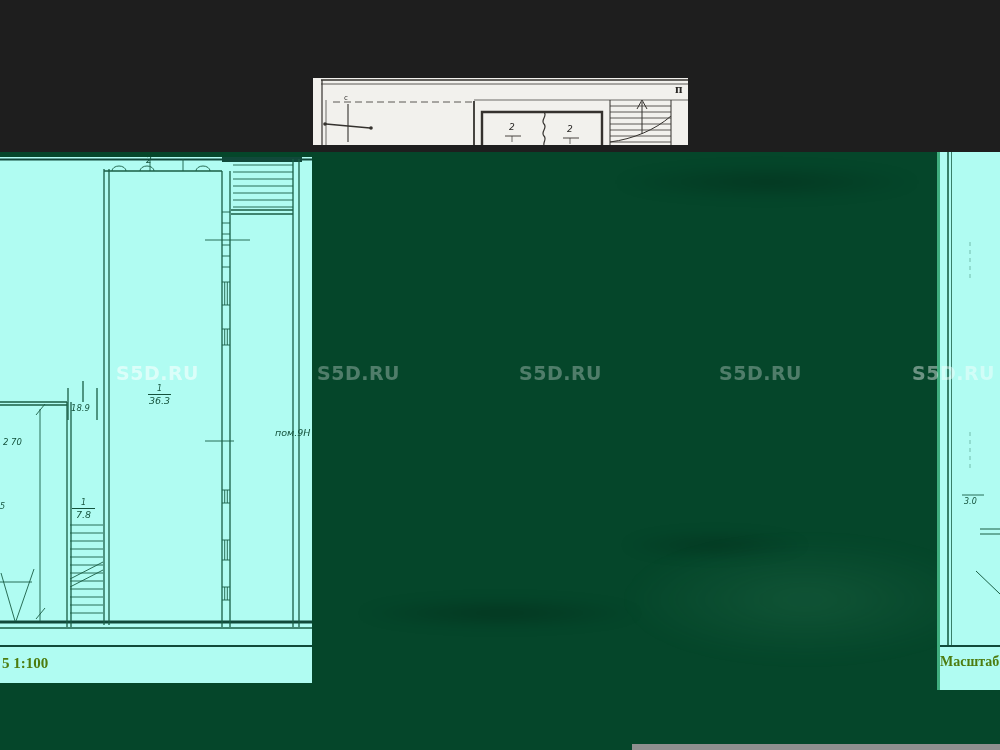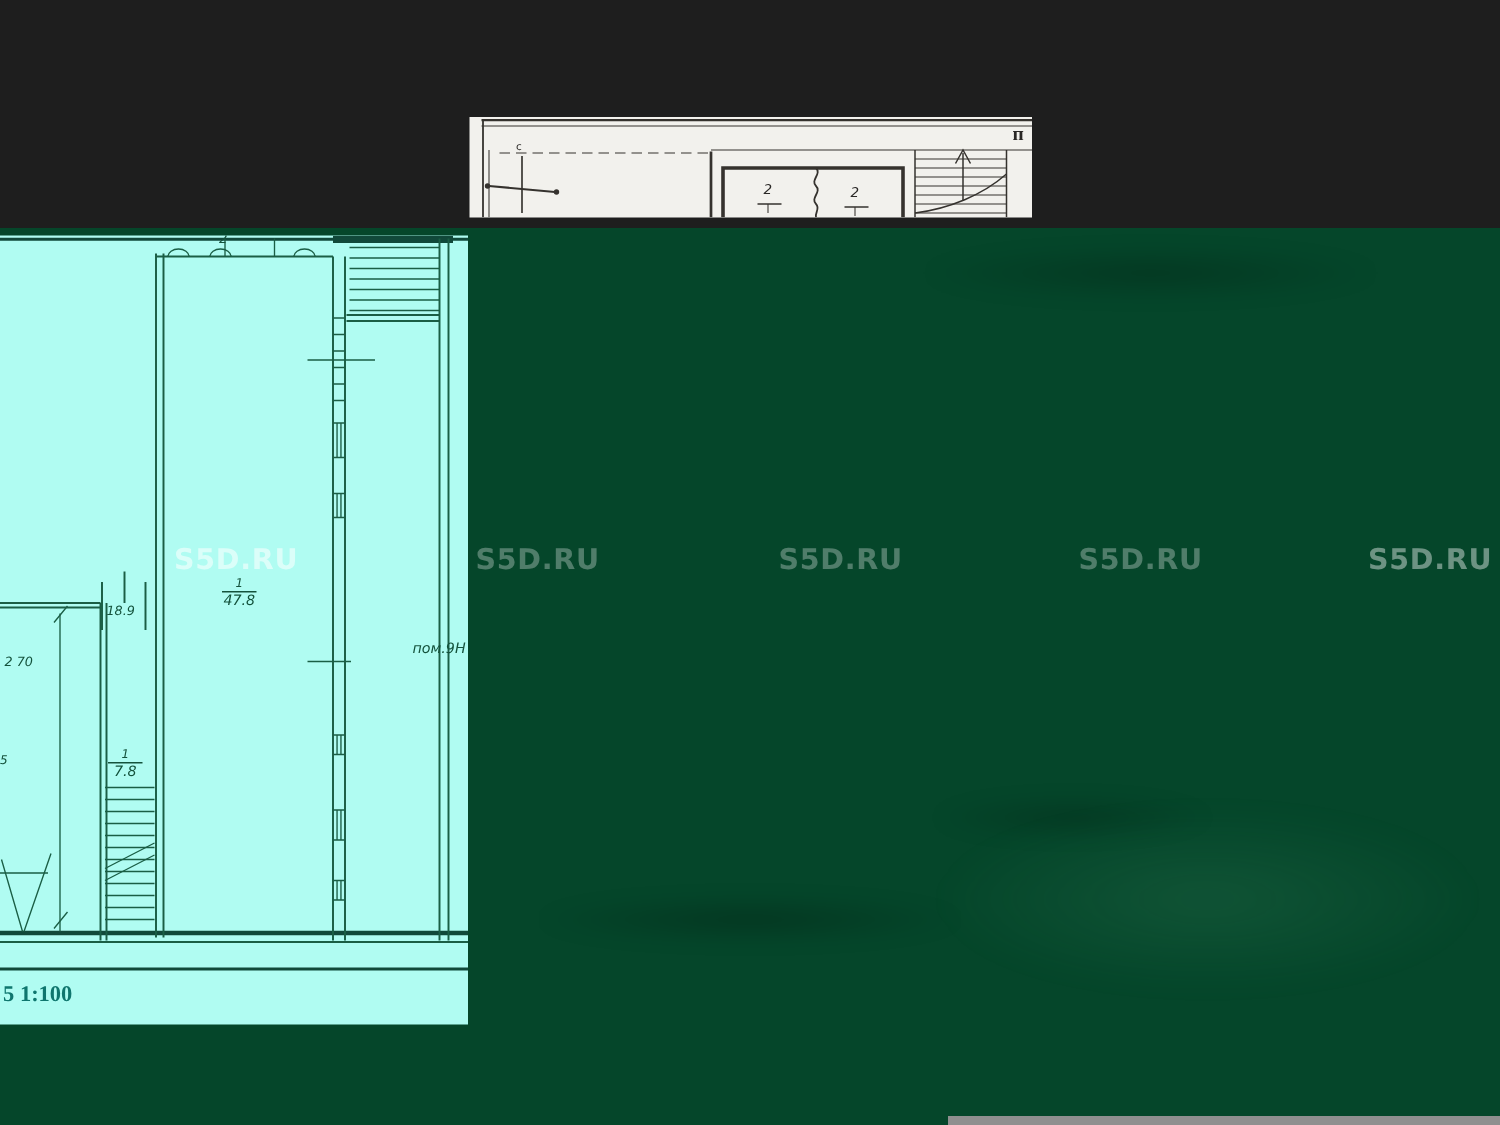--- a/index.html
+++ b/index.html
@@ -20,21 +20,21 @@
   #plan-right{left:940px;top:152px;width:60px;height:538px;border-left:3px solid #3fae7e;box-sizing:content-box;margin-left:-3px;}
   #paper-top{position:absolute;left:313px;top:78px;width:375px;height:67px;background:#f2f1ed;z-index:2;overflow:hidden;}
 
   .plan svg,#paper-top svg{position:absolute;left:0;top:0;}
 
   
   .lbl{position:absolute;color:#14523c;font-style:italic;white-space:nowrap;line-height:1.1;}
   .frac{position:absolute;display:flex;flex-direction:column;align-items:center;color:#14523c;font-style:italic;}
   .frac .num{font-size:8px;line-height:9px;border-bottom:1px solid #14523c;padding:0 9px 1px;}
   .frac .den{font-size:9.5px;line-height:12px;}
-  .scaleTxt{position:absolute;font-family:"Liberation Serif",serif;font-weight:bold;color:#0f766e;white-space:nowrap;}
+  .scaleTxt{position:absolute;font-family:"Liberation Serif",serif;font-weight:bold;color:#4d7c0f;white-space:nowrap;}
 
   
   .plbl{position:absolute;color:#2a2826;white-space:nowrap;line-height:1;}
 
   
   .wm{position:absolute;top:362px;z-index:5;font-weight:bold;font-size:19px;letter-spacing:0.5px;
       font-family:"DejaVu Sans",sans-serif;pointer-events:none;}
   .wm-bright{color:rgba(255,255,255,0.55);}
   .wm-dim{color:rgba(255,255,255,0.30);}
   .wm-mid{color:rgba(255,255,255,0.42);}
@@ -135,33 +135,48 @@
         <path d="M1,416 L15,464 M34,412 L16,464"></path>
         <path d="M0,425 H32"></path>
 
         <path d="M112,14 a7,5 0 0 1 14,0 M140,14 a7,5 0 0 1 14,0 M196,14 a7,5 0 0 1 14,0"></path>
         <path d="M150,2 V14 M183,2 V14"></path>
       </g>
     </svg>
     <span class="lbl" style="left:146px;top:-1px;font-size:9px;">2</span>
     <div class="frac" style="left:148px;top:227px;">
       <span class="num">1</span>
-      <span class="den">47.8</span>
+      <span class="den">36.3</span>
     </div>
     <span class="lbl" style="left:236px;top:271px;font-size:9.5px;margin-left:39px;">пом.9Н</span>
     <span class="lbl" style="left:71px;top:247px;font-size:8.5px;">18.9</span>
     <span class="lbl" style="left:3px;top:281px;font-size:8.5px;">2 70</span>
     <div class="frac" style="left:72px;top:341px;">
       <span class="num">1</span>
       <span class="den">7.8</span>
     </div>
     <span class="lbl" style="left:0px;top:346px;font-size:8px;">5</span>
     <span class="scaleTxt" style="left:2px;top:498px;font-size:15px;">5 1:100</span>
   </div>
 
+  <div id="plan-right" class="plan">
+    <svg width="60" height="538">
+      <g stroke="#1a5e45" fill="none">
+        <path d="M8,0 V494" stroke-width="1.6"></path>
+        <path d="M11.5,0 V494" stroke-width="0.8"></path>
+        <path d="M30,90 V130 M30,280 V320" stroke-width="0.8" stroke-dasharray="4,4" opacity="0.5"></path>
+        <path d="M22,343 H44" stroke-width="0.9"></path>
+        <path d="M40,377 H60 M40,382 H60" stroke-width="1.1"></path>
+        <path d="M36,419 L60,442" stroke-width="1"></path>
+        <path d="M0,494 H60" stroke-width="2.2" stroke="#11493a"></path>
+      </g>
+    </svg>
+    <span class="lbl" style="left:24px;top:346px;font-size:8px;">3.0</span>
+    <span class="scaleTxt" style="left:0px;top:502px;font-size:14px;font-weight:600;">Масштаб</span>
+  </div>
 
   <span class="wm wm-bright" style="left:116px;">S5D.RU</span>
   <span class="wm wm-dim" style="left:317px;">S5D.RU</span>
   <span class="wm wm-dim" style="left:519px;">S5D.RU</span>
   <span class="wm wm-dim" style="left:719px;">S5D.RU</span>
   <span class="wm wm-mid" style="left:912px;">S5D.RU</span>
 
   <div class="scrollbar"></div>
 
 </div>

